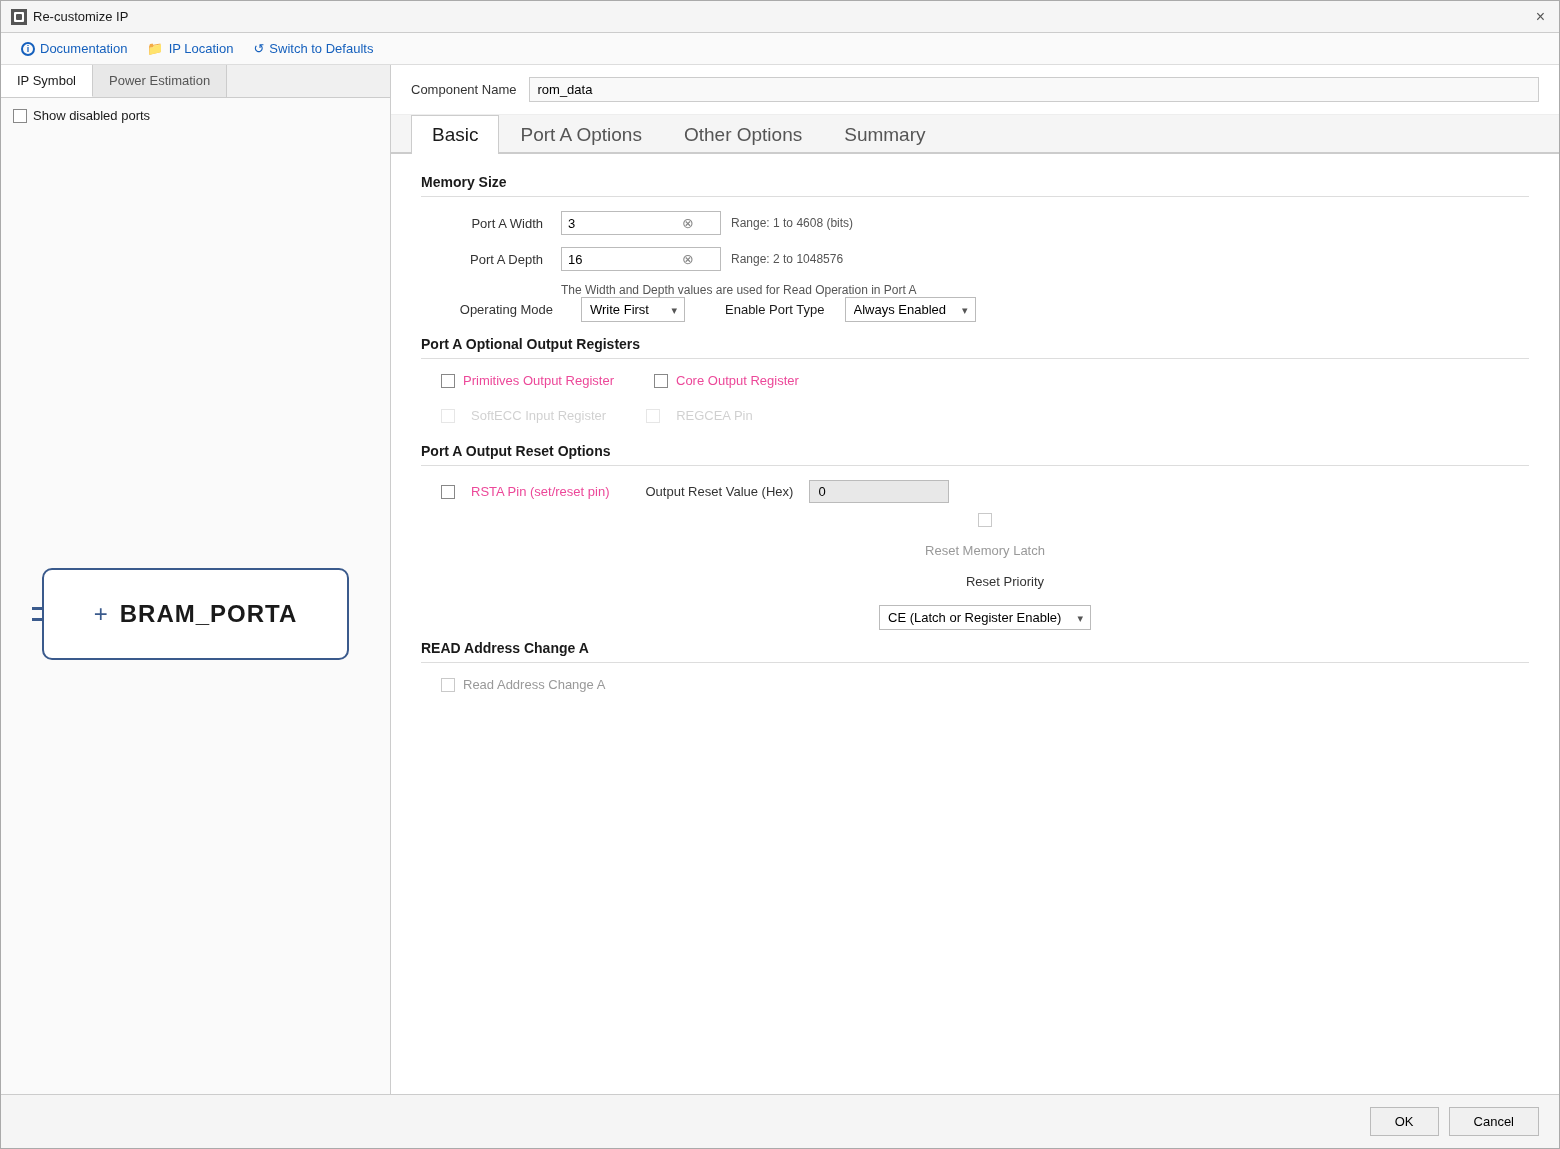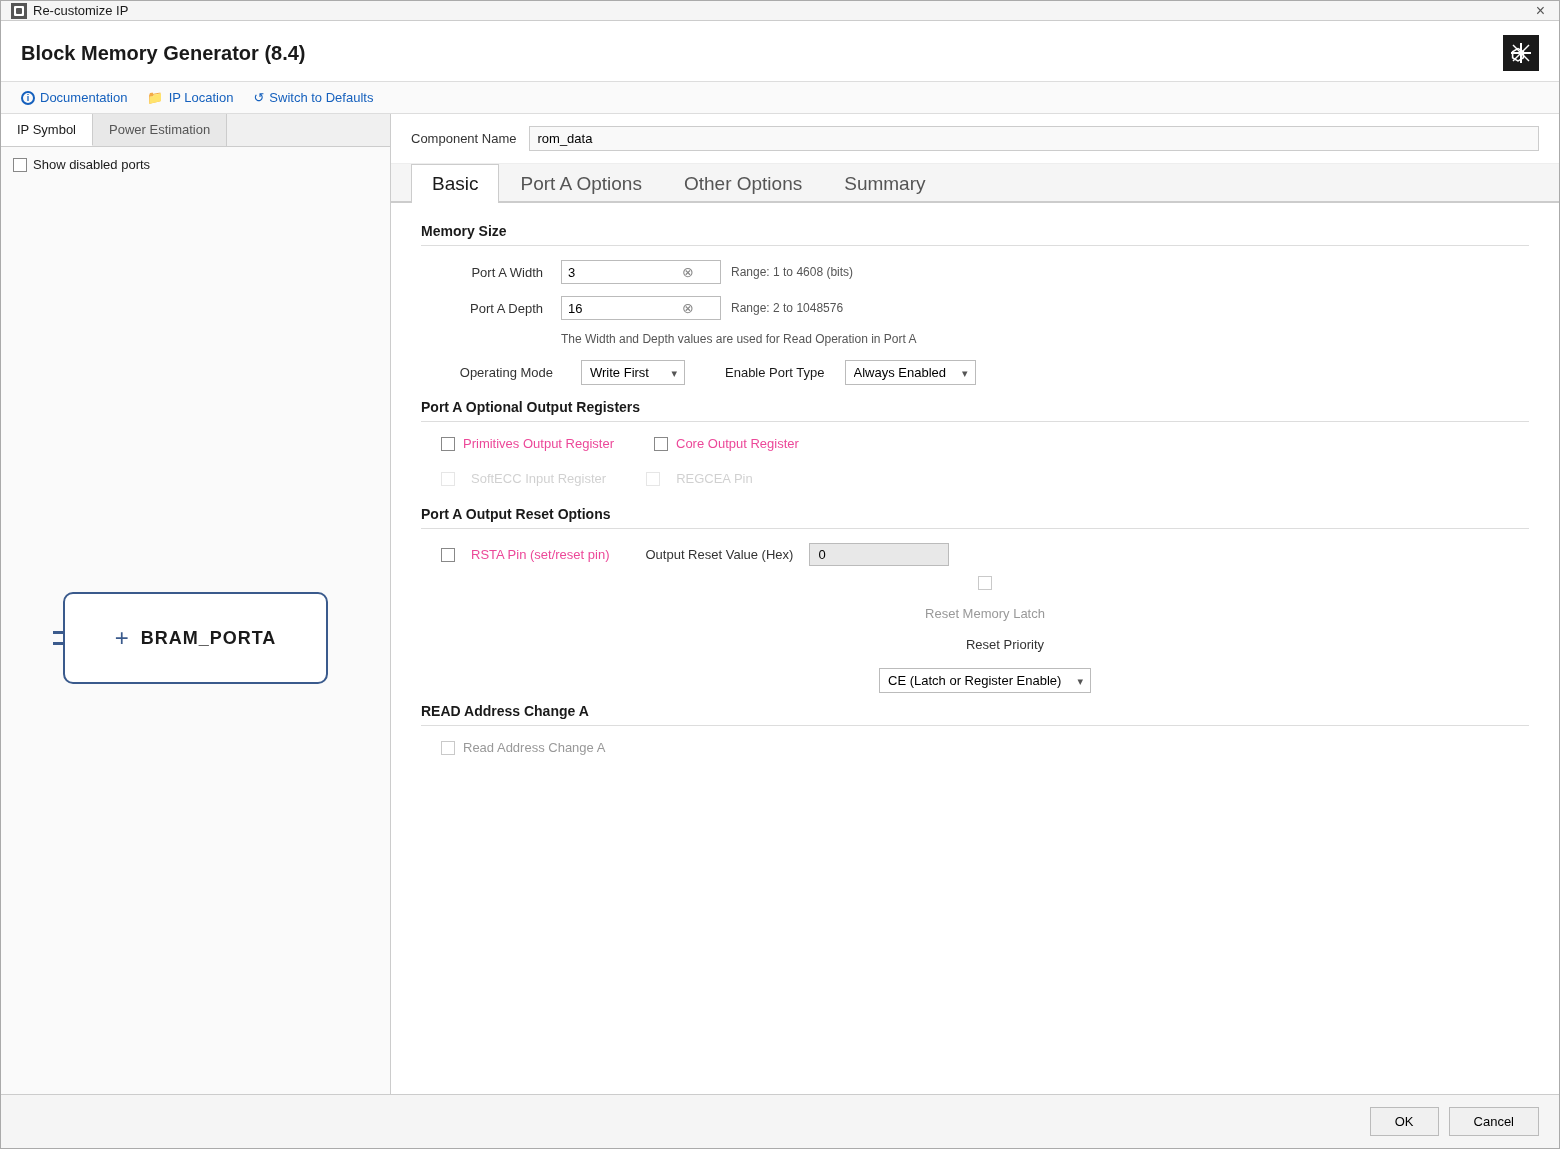--- a/index.html
+++ b/index.html
@@ -20,21 +20,21 @@
       flex-direction: column;
       border: 1px solid #aaa;
     }
     .titlebar {
       background: #f5f5f5;
       border-bottom: 1px solid #ccc;
       padding: 6px 10px;
       display: flex;
       align-items: center;
       justify-content: space-between;
-      height: 20px;
+      height: 32px;
     }
     .titlebar-left {
       display: flex;
       align-items: center;
       gap: 6px;
     }
     .titlebar-icon {
       width: 16px;
       height: 16px;
       background: #555;
@@ -183,21 +183,21 @@
       width: 10px;
       height: 3px;
       background: #3a5a8c;
     }
     .bram-plus {
       font-size: 24px;
       color: #3a5a8c;
       font-weight: 300;
     }
     .bram-label {
-      font-size: 18px;
+      font-size: 24px;
       font-weight: 600;
       color: #1a1a1a;
       letter-spacing: 1px;
     }
     .right-panel {
       flex: 1;
       display: flex;
       flex-direction: column;
       overflow: hidden;
       background: #ffffff;
@@ -293,21 +293,21 @@
       background: none;
       padding: 0;
     }
     .range-text {
       font-size: 12px;
       color: #555;
     }
     .info-text {
       font-size: 12px;
       color: #555;
-      margin-bottom: 14px;
+      margin-bottom: 0;
       padding-left: 140px;
     }
     .select-container {
       position: relative;
       display: inline-block;
     }
     .select-container select {
       border: 1px solid #bbb;
       padding: 4px 28px 4px 8px;
       font-size: 13px;
@@ -390,33 +390,20 @@
         <svg width="12" height="12" viewBox="0 0 12 12">
             <rect x="1" y="1" width="10" height="10" fill="white" rx="1"></rect>
             <rect x="3" y="3" width="6" height="6" fill="#555" rx="1"></rect>
           </svg>
       </div>
       <span>Re-customize IP</span>
     </div>
     <button class="close-btn">×</button>
   </div>
 
-  <div class="main-header">
-    <span class="main-title">Block Memory Generator (8.4)</span>
-    <div class="xilinx-logo">
-      <svg width="28" height="28" viewBox="0 0 28 28">
-        <rect width="28" height="28" fill="#1a1a1a"></rect>
-        <text x="4" y="21" fill="white" font-size="16" font-weight="bold" font-family="Arial">⬡</text>
-        <line x1="4" y1="14" x2="24" y2="14" stroke="white" stroke-width="2"></line>
-        <line x1="14" y1="4" x2="14" y2="24" stroke="white" stroke-width="2"></line>
-        <line x1="6" y1="6" x2="22" y2="22" stroke="white" stroke-width="1.5"></line>
-        <line x1="22" y1="6" x2="6" y2="22" stroke="white" stroke-width="1.5"></line>
-      </svg>
-    </div>
-  </div>
 
   <div class="toolbar">
     <div class="toolbar-link">
       <div class="toolbar-icon-circle">i</div>
       <span>Documentation</span>
     </div>
     <div class="toolbar-link">
       <span class="toolbar-icon-folder">📁</span>
       <span>IP Location</span>
     </div>

